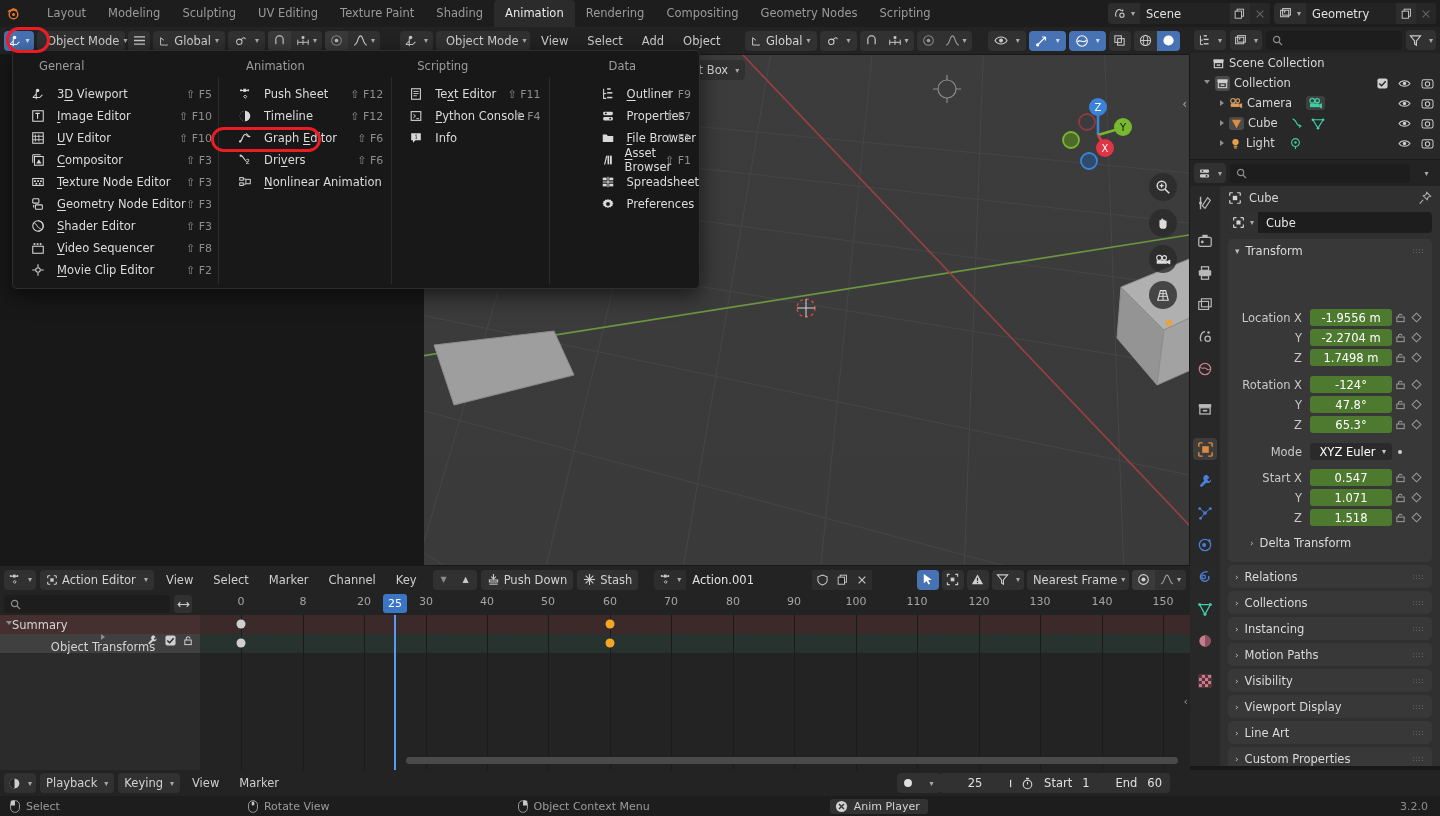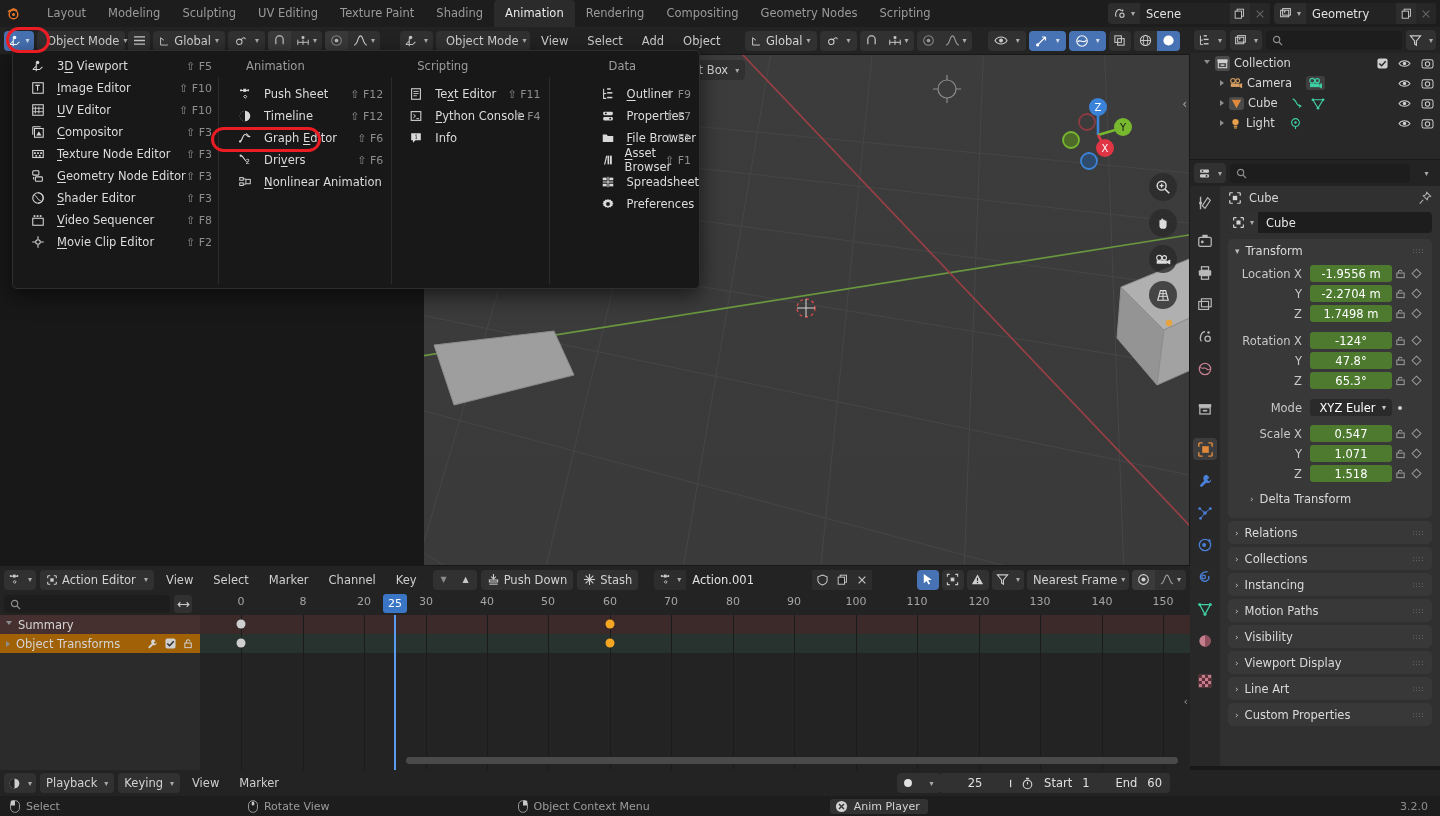--- a/index.html
+++ b/index.html
@@ -97,21 +97,21 @@
   .bc .t { color:#d8d8d8; font-size:11.5px; }
   .namefield { display:flex; align-items:center; height:21px; background:#1d1d1d;
                border-radius:4px; margin:2px 4px 6px 4px;}
   .namefield .pre2 { display:flex; align-items:center; gap:2px; height:21px; padding:0 4px;
                      background:#313131; border-radius:4px 0 0 4px;}
   .namefield .v { padding-left:8px; color:#e6e6e6;}
   .panel { background:#383838; border-radius:5px; margin:0 4px 3px 4px; }
   .panel-h { height:23px; display:flex; align-items:center; gap:6px; padding:0 7px; position:relative;}
   .panel-h .ttl { color:#dadada; font-size:11.5px;}
   .grip { position:absolute; right:8px; color:#8a8a8a; letter-spacing:.5px; font-size:7px; line-height:4px;}
-  .panel-body { padding:2px 8px 8px 8px; }
+  .panel-body { padding:2px 8px 8px 8px;margin-top:44px; }
   .prow { display:flex; align-items:center; height:19px; margin-bottom:1px; }
   .plabel { width:74px; text-align:right; padding-right:8px; color:#c8c8c8; font-size:11.5px;}
   .pval { flex:1; height:17px; background:#4d7a2f; border-radius:3px; color:#fff;
           font-size:11.5px; display:flex; align-items:center; justify-content:center; }
   .pval.grey { background:#2a2a2a; justify-content:space-between; padding:0 6px; }
   .pico { width:16px; display:flex; justify-content:center; align-items:center;}
   .subpanel { margin:4px 0 0 14px; }
   .chev-r { display:inline-block; }
 
   
@@ -120,23 +120,23 @@
   .dope-sub { height:22px; display:flex; background:#232323; position:relative;}
   .chan-search { width:196px; display:flex; align-items:center; gap:4px; padding:2px 4px;}
   .chan-search .sf { flex:1; height:18px; background:#1d1d1d; border-radius:4px;
                      display:flex; align-items:center; gap:5px; padding:0 6px;}
   .ruler { position:absolute; left:200px; right:0; top:0; height:22px; }
   .tick { position:absolute; top:2px; color:#a5a5a5; font-size:11px; transform:translateX(-50%);}
   .cframe { position:absolute; top:1px; height:19px; background:#3b76c6; border-radius:3px;
             color:#fff; font-size:11px; display:flex; align-items:center; justify-content:center;
             padding:0 5px; transform:translateX(-50%); }
   .chan-col { position:absolute; left:0; top:49px; width:200px; bottom:0; background:#2b2b2b;}
-  .chrow { height:19px; display:flex; align-items:center; padding-left:6px; gap:6px; position:relative;}
+  .chrow { height:19px; display:flex; align-items:center; padding-left:6px; gap:0; position:relative;}
   .chrow.summary { background:#46302f; }
-  .chrow.xform { background:#a16207; }
+  .chrow.xform { background:#404040;flex-direction:column; }
   .chrow .cl { font-size:11.5px; color:#d4d4d4;}
   .chrow-icons { position:absolute; right:6px; display:flex; gap:7px; align-items:center;}
   .keys { position:absolute; left:200px; top:49px; right:0; bottom:0; background:#232323;}
   .krow { position:absolute; left:0; right:0; height:19px;}
   .krow.summary { background:#3b2a29; }
   .krow.xform { background:#28322f; }
   .vline { position:absolute; top:0; bottom:0; width:1px; background:#1b1b1b;}
   .playhead { position:absolute; top:0; bottom:0; width:2px; background:#5a9bef;}
   .key { position:absolute; width:9px; height:9px; border-radius:50%; transform:translate(-50%,-50%);}
   .key.sel { background:#f5a623; }
@@ -546,20 +546,21 @@
             <path d="M4 3 v6 M1 6 h6" stroke="#7fae7f" stroke-width="1.6"></path>
           </svg>
         <div class="tool-corner"></div>
       </div>
     </div>
   </div>
 
   <div class="dropdown">
     <div class="dd-cols">
       <div class="dd-col c1">
+        <div class="dd-head">General</div>
         <div class="dd-item">
           <span class="di">
               <svg width="14" height="14" viewBox="0 0 16 16">
                 <path d="M2 12 L10 12 M6 14 L6 5 M2 12 L6 8 M10 12 L13 9" stroke="#d8d8d8" stroke-width="1.2" fill="none"></path>
                 <circle cx="7.5" cy="4" r="2" fill="#d8d8d8"></circle>
               </svg>
             </span>
           <span class="dl">3<span class="u">D</span> Viewport</span>
           <span class="dk">⇧ <span>F5</span></span>
         </div>
@@ -857,20 +858,30 @@
       </div>
       <div class="btn" style="padding:0 3px;">
         <svg width="13" height="13" viewBox="0 0 14 14">
             <path d="M1.5 2 h11 L8 7.5 V12 L6 10.6 V7.5 Z" fill="none" stroke="#ccc" stroke-width="1.2"></path>
           </svg>
         <span class="chev">▾</span>
       </div>
     </div>
 
     <div>
+      <div class="out-row" style="padding-left:22px;">
+        <span>
+            <svg width="13" height="13" viewBox="0 0 14 14">
+              <rect x="1.5" y="2.5" width="11" height="3" fill="#d0d0d0"></rect>
+              <rect x="2.5" y="6" width="9" height="5.5" fill="none" stroke="#d0d0d0" stroke-width="1.2"></rect>
+              <rect x="5" y="8" width="4" height="1.5" fill="#d0d0d0"></rect>
+            </svg>
+          </span>
+        <span class="nm">Scene Collection</span>
+      </div>
       <div class="out-row" style="padding-left:14px;">
         <span class="tri down" style="margin-right:5px;"></span>
         <span style="background:#4a4a4a;border-radius:3px;padding:1px;">
             <svg width="13" height="13" viewBox="0 0 14 14">
               <rect x="1.5" y="2.5" width="11" height="3" fill="#d0d0d0"></rect>
               <rect x="2.5" y="6" width="9" height="5.5" fill="none" stroke="#d0d0d0" stroke-width="1.2"></rect>
               <rect x="5" y="8" width="4" height="1.5" fill="#d0d0d0"></rect>
             </svg>
           </span>
         <span class="nm">Collection</span>
@@ -1276,21 +1287,21 @@
                 <svg width="8" height="8" viewBox="0 0 8 8">
                   <circle cx="4" cy="4" r="2" fill="#cfcfcf"></circle>
                 </svg>
               </div>
             <div class="pico"></div>
           </div>
 
           <div style="height:6px"></div>
 
           <div class="prow">
-            <div class="plabel">Scale X</div>
+            <div class="plabel">Start X</div>
             <div class="pval">0.547</div>
             <div class="pico">
                 <svg width="11" height="11" viewBox="0 0 12 12">
                   <rect x="2" y="5.5" width="8" height="5" fill="none" stroke="#9d9d9d" stroke-width="1.1"></rect>
                   <path d="M3.8 5.5 V3.8 a2.2 2.2 0 0 1 4 0" fill="none" stroke="#9d9d9d" stroke-width="1.1"></path>
                 </svg>
               </div>
             <div class="pico">
                 <svg width="11" height="11" viewBox="0 0 12 12">
                   <path d="M6 1.2 L10.8 6 L6 10.8 L1.2 6Z" fill="none" stroke="#9d9d9d" stroke-width="1.1"></path>

